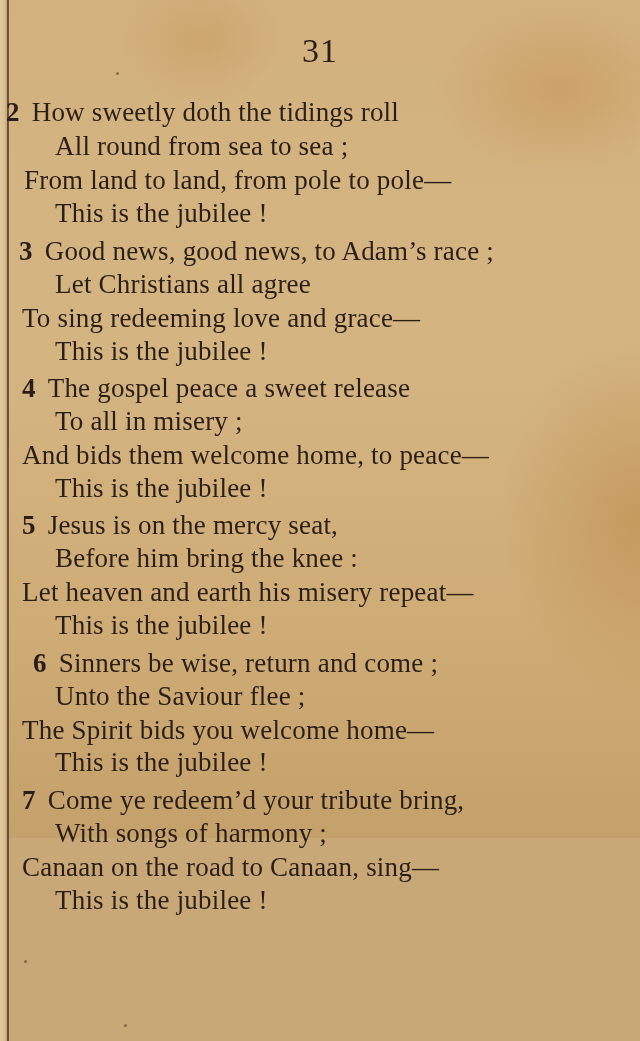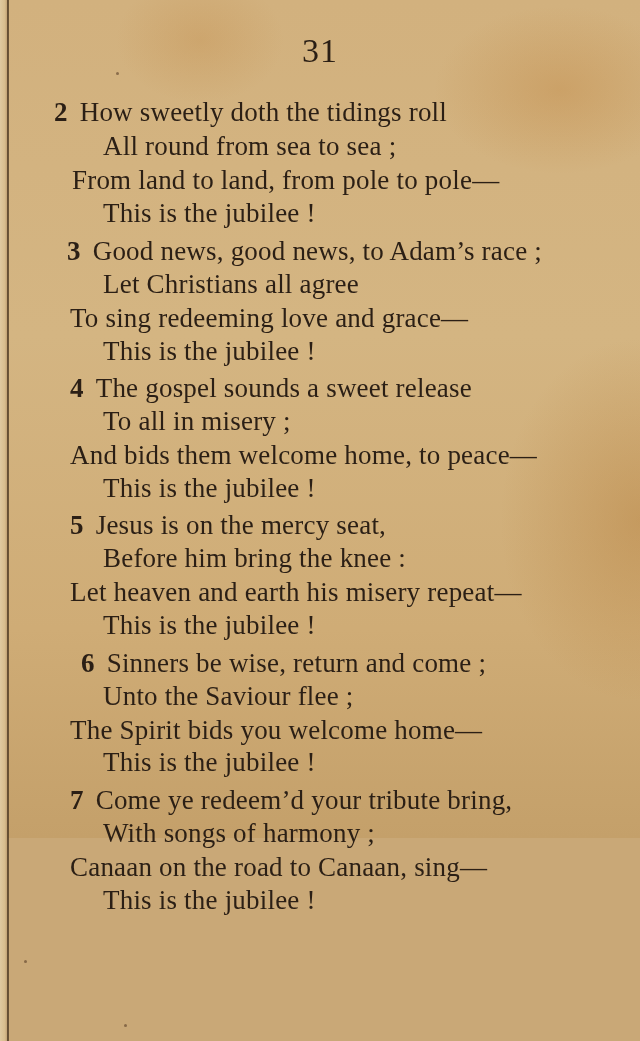--- a/index.html
+++ b/index.html
@@ -60,21 +60,20 @@
       left: 0;
       width: 640px;
     }
     .line {
       position: absolute;
       white-space: nowrap;
       font-size: 27px;
       color: #2b1f15;
       line-height: 32px;
       letter-spacing: 0.2px;
-      margin-left: 48px;
     }
     .num {
       font-weight: bold;
       margin-right: 12px;
     }
     .text-col {
       color: #2b1f15;
     }
     .speck {
       position: absolute;
@@ -111,21 +110,21 @@
     <div class="line" style="left:19px;top:235px;">
       <span class="num">3</span><span class="text-col">Good news, good news, to Adam’s race ;</span>
     </div>
     <div class="line" style="left:55px;top:268px;">Let Christians all agree</div>
     <div class="line" style="left:22px;top:302px;">To sing redeeming love and grace—</div>
     <div class="line" style="left:55px;top:335px;">This is the jubilee !</div>
   </div>
 
   <div class="stanza">
     <div class="line" style="left:22px;top:372px;">
-      <span class="num">4</span><span class="text-col">The gospel sounds a sweet release</span>
+      <span class="num">4</span><span class="text-col">The gospel peace a sweet release</span>
     </div>
     <div class="line" style="left:55px;top:405px;">To all in misery ;</div>
     <div class="line" style="left:22px;top:439px;">And bids them welcome home, to peace—</div>
     <div class="line" style="left:55px;top:472px;">This is the jubilee !</div>
   </div>
 
   <div class="stanza">
     <div class="line" style="left:22px;top:509px;">
       <span class="num">5</span><span class="text-col">Jesus is on the mercy seat,</span>
     </div>

